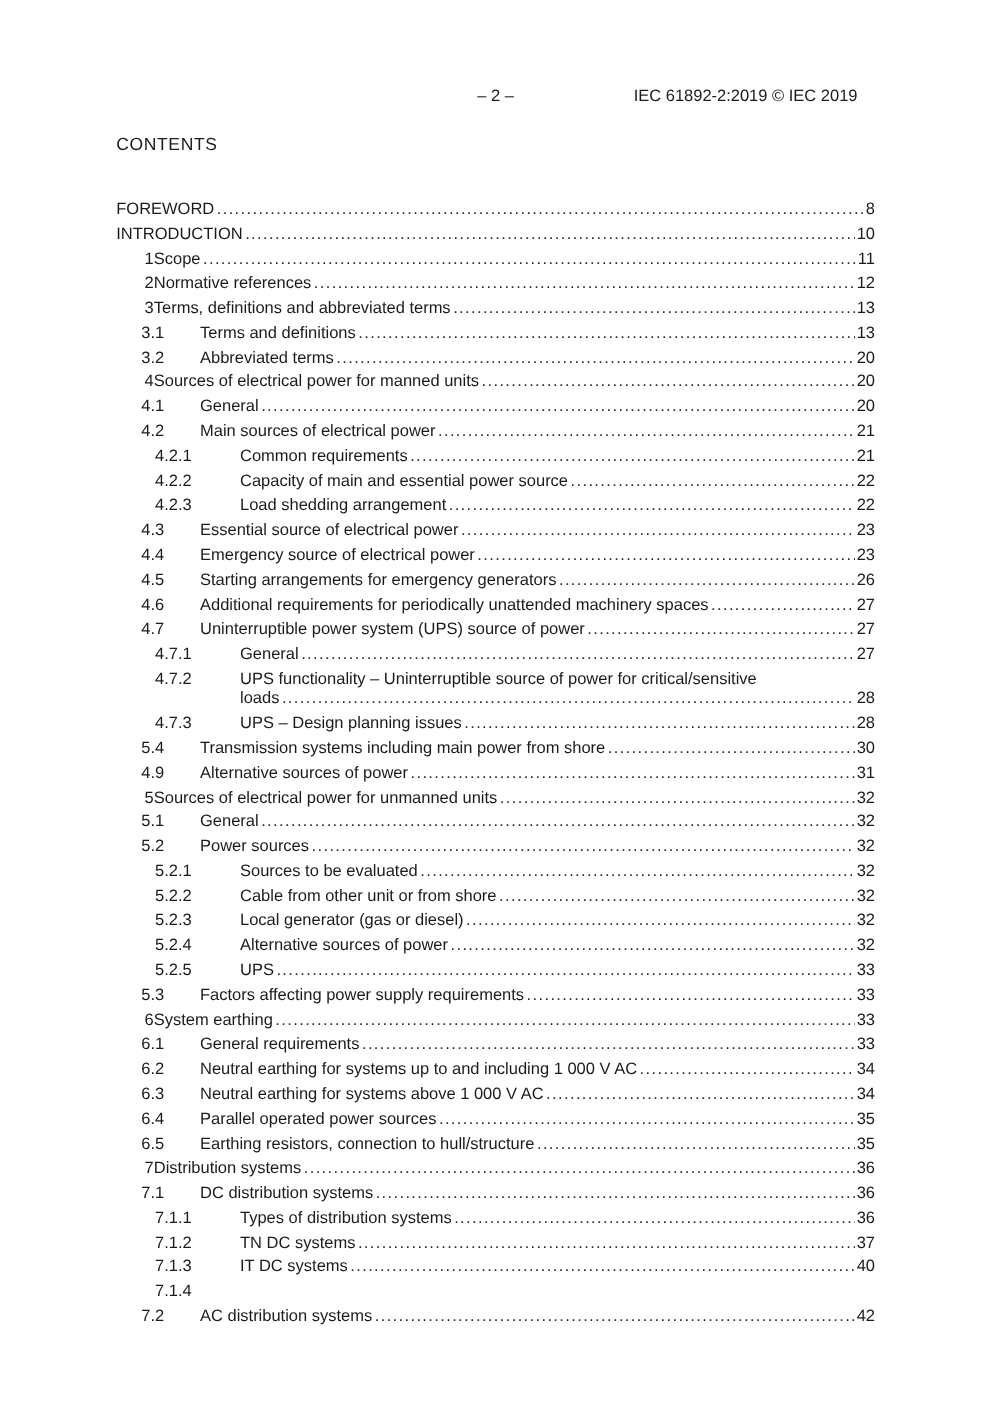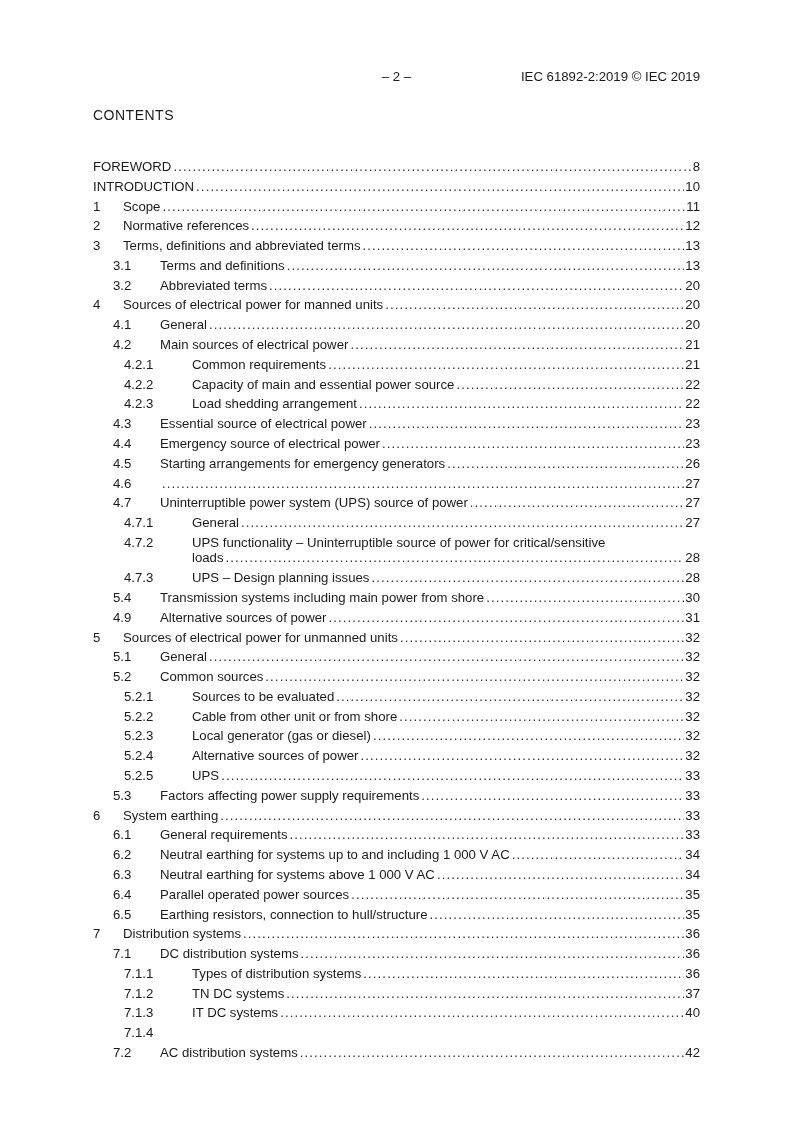--- a/index.html
+++ b/index.html
@@ -26,21 +26,21 @@
     line-height: 17px;
   }
   .page-marker {
     position: absolute;
     left: 0;
     right: 0;
     text-align: center;
   }
   .doc-ref {
     position: absolute;
-    right: 0;
+    right: 14px;
     top: 0;
   }
   
   .contents-title {
     margin: 21px 0 0 0;
     font-size: 14px;
     font-weight: 400;
     letter-spacing: 0.5px;
     text-align: left;
     line-height: 18px;
@@ -51,21 +51,21 @@
   }
   .toc-row {
     display: flex;
     align-items: baseline;
     font-size: 13.2px;
     line-height: 15.6px;
     margin-bottom: 4.2px;
     color: #1b1b1b;
   }
   .toc-row .num { flex: none; }
-  .lvl0 { padding-left: 0; }
+  .lvl0 { padding-left: 0; text-align: right; }
   .lvl0 .num { width: 30px; }
   .lvl1 { padding-left: 20px; }
   .lvl1 .num { width: 47px; }
   .lvl2 { padding-left: 31px; }
   .lvl2 .num { width: 68px; }
   .entry-body {
     flex: 1;
     min-width: 0;
   }
   .entry-line {
@@ -253,20 +253,21 @@
             <span class="entry-label">Starting arrangements for emergency generators</span>
             <span class="leader"></span>
             <span class="pagenum">26</span>
           </div>
         </div>
       </div>
       <div class="toc-row lvl1">
         <span class="num">4.6</span>
         <div class="entry-body">
           <div class="entry-line">
+            <span class="entry-label">Additional requirements for periodically unattended machinery spaces</span>
             <span class="leader"></span>
             <span class="pagenum">27</span>
           </div>
         </div>
       </div>
       <div class="toc-row lvl1">
         <span class="num">4.7</span>
         <div class="entry-body">
           <div class="entry-line">
             <span class="entry-label">Uninterruptible power system (UPS) source of power</span>
@@ -345,21 +346,21 @@
             <span class="entry-label">General</span>
             <span class="leader"></span>
             <span class="pagenum">32</span>
           </div>
         </div>
       </div>
       <div class="toc-row lvl1">
         <span class="num">5.2</span>
         <div class="entry-body">
           <div class="entry-line">
-            <span class="entry-label">Common sources</span>
+            <span class="entry-label">Power sources</span>
             <span class="leader"></span>
             <span class="pagenum">32</span>
           </div>
         </div>
       </div>
       <div class="toc-row lvl2">
         <span class="num">5.2.1</span>
         <div class="entry-body">
           <div class="entry-line">
             <span class="entry-label">Sources to be evaluated</span>

